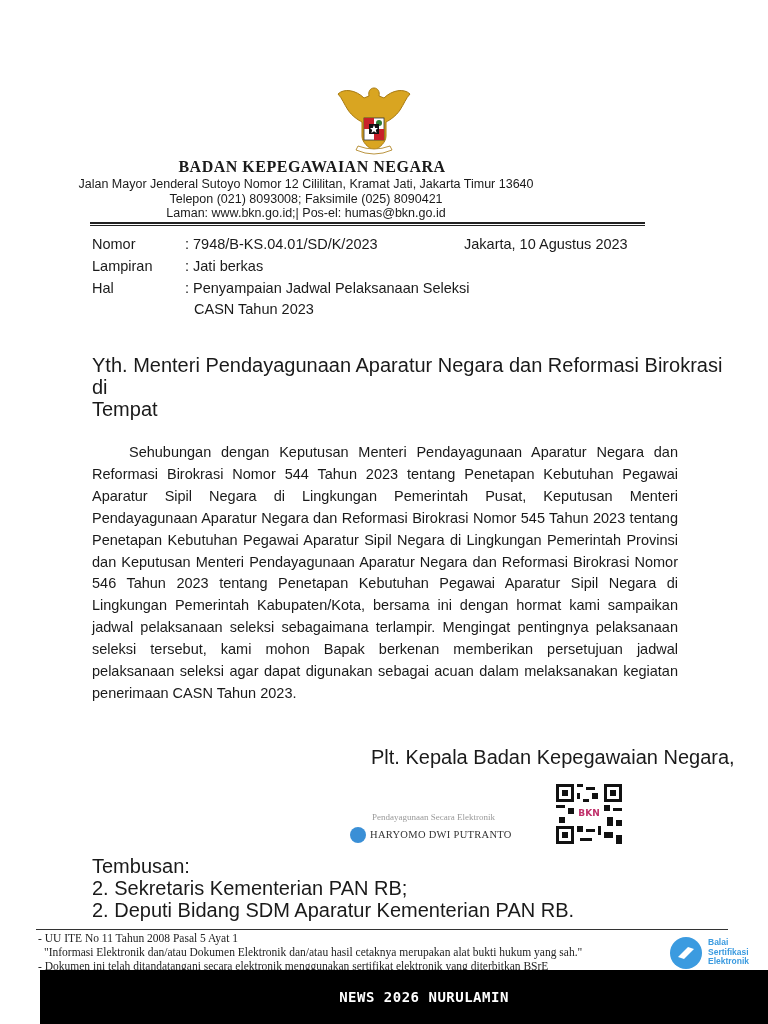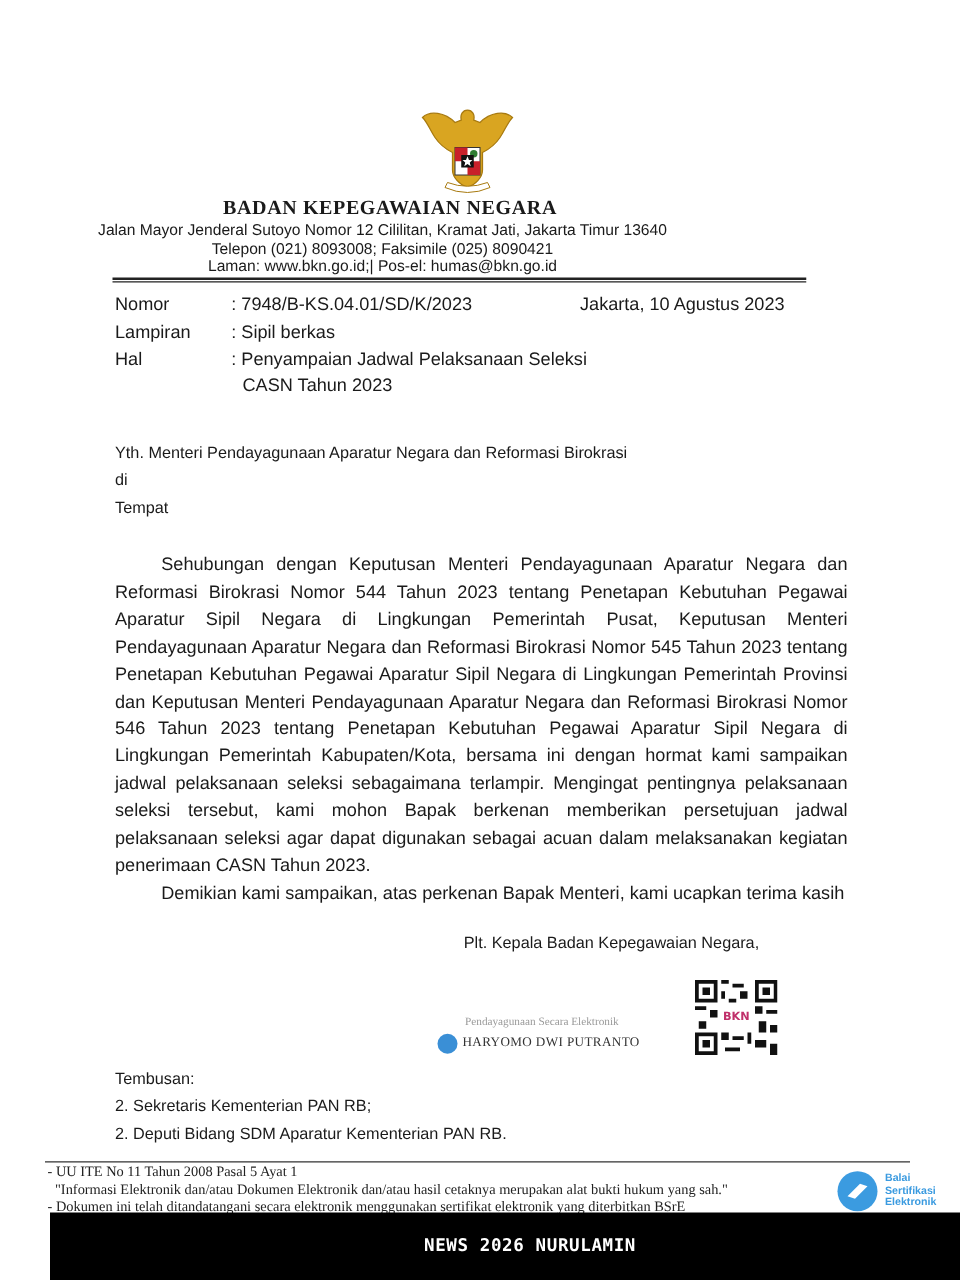--- a/index.html
+++ b/index.html
@@ -6,21 +6,21 @@
   body{width:768px;height:1024px;background:#fff;position:relative;overflow:hidden;font-family:"Liberation Sans",sans-serif;color:#1a1a1a;}
   .abs{position:absolute;}
   .emblem{left:334px;top:80px;width:80px;height:80px;}
   .org-name{left:0;width:624px;top:158px;text-align:center;font-family:"Liberation Serif",serif;font-weight:bold;font-size:16px;letter-spacing:0.5px;}
   .addr{left:0;width:612px;text-align:center;font-size:12.5px;line-height:15px;}
   .rule1{left:90px;top:222px;width:555px;height:2px;background:#222;}
   .rule1b{left:90px;top:225px;width:555px;height:1px;background:#222;}
   .meta-label{left:92px;font-size:14.5px;}
   .meta-val{left:185px;font-size:14.5px;}
   .date{left:464px;top:236px;font-size:14.5px;}
-  .txt{font-size:13px;}
+  .txt{font-size:20px;}
   .para{left:92px;width:586px;font-size:14.5px;line-height:21.9px;text-align:justify;}
   .para p{margin:0;}
   .indent{text-indent:37px;}
   .sig-caption{left:372px;top:812px;font-family:"Liberation Serif",serif;font-size:9px;color:#9a9a9a;}
   .sig-name{left:370px;top:829px;font-family:"Liberation Serif",serif;font-size:10.5px;color:#333;letter-spacing:0.3px;}
   .sig-icon{left:350px;top:827px;width:16px;height:16px;border-radius:50%;background:#3a8fd6;}
   .qr{left:556px;top:784px;width:66px;height:60px;}
   .rule2{left:36px;top:929px;width:692px;height:1px;background:#333;}
   .foot{left:38px;font-family:"Liberation Serif",serif;font-size:11.5px;color:#222;}
   .bsre-logo{left:670px;top:937px;width:32px;height:32px;border-radius:50%;background:#3b9be0;}
@@ -46,32 +46,31 @@
 <div class="abs addr" style="top:177px">Jalan Mayor Jenderal Sutoyo Nomor 12 Cililitan, Kramat Jati, Jakarta Timur 13640</div>
 <div class="abs addr" style="top:192px">Telepon (021) 8093008; Faksimile (025) 8090421</div>
 <div class="abs addr" style="top:206px">Laman: www.bkn.go.id;| Pos-el: humas@bkn.go.id</div>
 <div class="abs rule1"></div>
 <div class="abs rule1b"></div>
 
 <div class="abs meta-label" style="top:236px">Nomor</div>
 <div class="abs meta-val" style="top:236px">: 7948/B-KS.04.01/SD/K/2023</div>
 <div class="abs date">Jakarta, 10 Agustus 2023</div>
 <div class="abs meta-label" style="top:258px">Lampiran</div>
-<div class="abs meta-val" style="top:258px">: Sipil berkas</div>
+<div class="abs meta-val" style="top:258px">: Jati berkas</div>
 <div class="abs meta-label" style="top:280px">Hal</div>
 <div class="abs meta-val" style="top:280px">: Penyampaian Jadwal Pelaksanaan Seleksi</div>
 <div class="abs meta-val" style="top:301px;left:194px">CASN Tahun 2023</div>
 
 <div class="abs txt" style="left:92px;top:354px">Yth. Menteri Pendayagunaan Aparatur Negara dan Reformasi Birokrasi</div>
 <div class="abs txt" style="left:92px;top:376px">di</div>
 <div class="abs txt" style="left:92px;top:398px">Tempat</div>
 
 <div class="abs para" style="top:442px">
   <p class="indent">Sehubungan dengan Keputusan Menteri Pendayagunaan Aparatur Negara dan Reformasi Birokrasi Nomor 544 Tahun 2023 tentang Penetapan Kebutuhan Pegawai Aparatur Sipil Negara di Lingkungan Pemerintah Pusat, Keputusan Menteri Pendayagunaan Aparatur Negara dan Reformasi Birokrasi Nomor 545 Tahun 2023 tentang Penetapan Kebutuhan Pegawai Aparatur Sipil Negara di Lingkungan Pemerintah Provinsi dan Keputusan Menteri Pendayagunaan Aparatur Negara dan Reformasi Birokrasi Nomor 546 Tahun 2023 tentang Penetapan Kebutuhan Pegawai Aparatur Sipil Negara di Lingkungan Pemerintah Kabupaten/Kota, bersama ini dengan hormat kami sampaikan jadwal pelaksanaan seleksi sebagaimana terlampir. Mengingat pentingnya pelaksanaan seleksi tersebut, kami mohon Bapak berkenan memberikan persetujuan jadwal pelaksanaan seleksi agar dapat digunakan sebagai acuan dalam melaksanakan kegiatan penerimaan CASN Tahun 2023.</p>
-  <p class="indent">Demikian kami sampaikan, atas perkenan Bapak Menteri, kami ucapkan terima kasih</p>
 </div>
 
 <div class="abs txt" style="left:371px;top:746px">Plt. Kepala Badan Kepegawaian Negara,</div>
 <div class="abs sig-caption">Pendayagunaan Secara Elektronik</div>
 <div class="abs sig-icon"></div>
 <div class="abs sig-name">HARYOMO DWI PUTRANTO</div>
 <div class="abs qr">
   <svg width="66" height="60" viewBox="0 0 22 20">
     <rect width="22" height="20" fill="#fff"></rect>
     <rect x="0" y="0" width="6" height="6" fill="#111"></rect>

